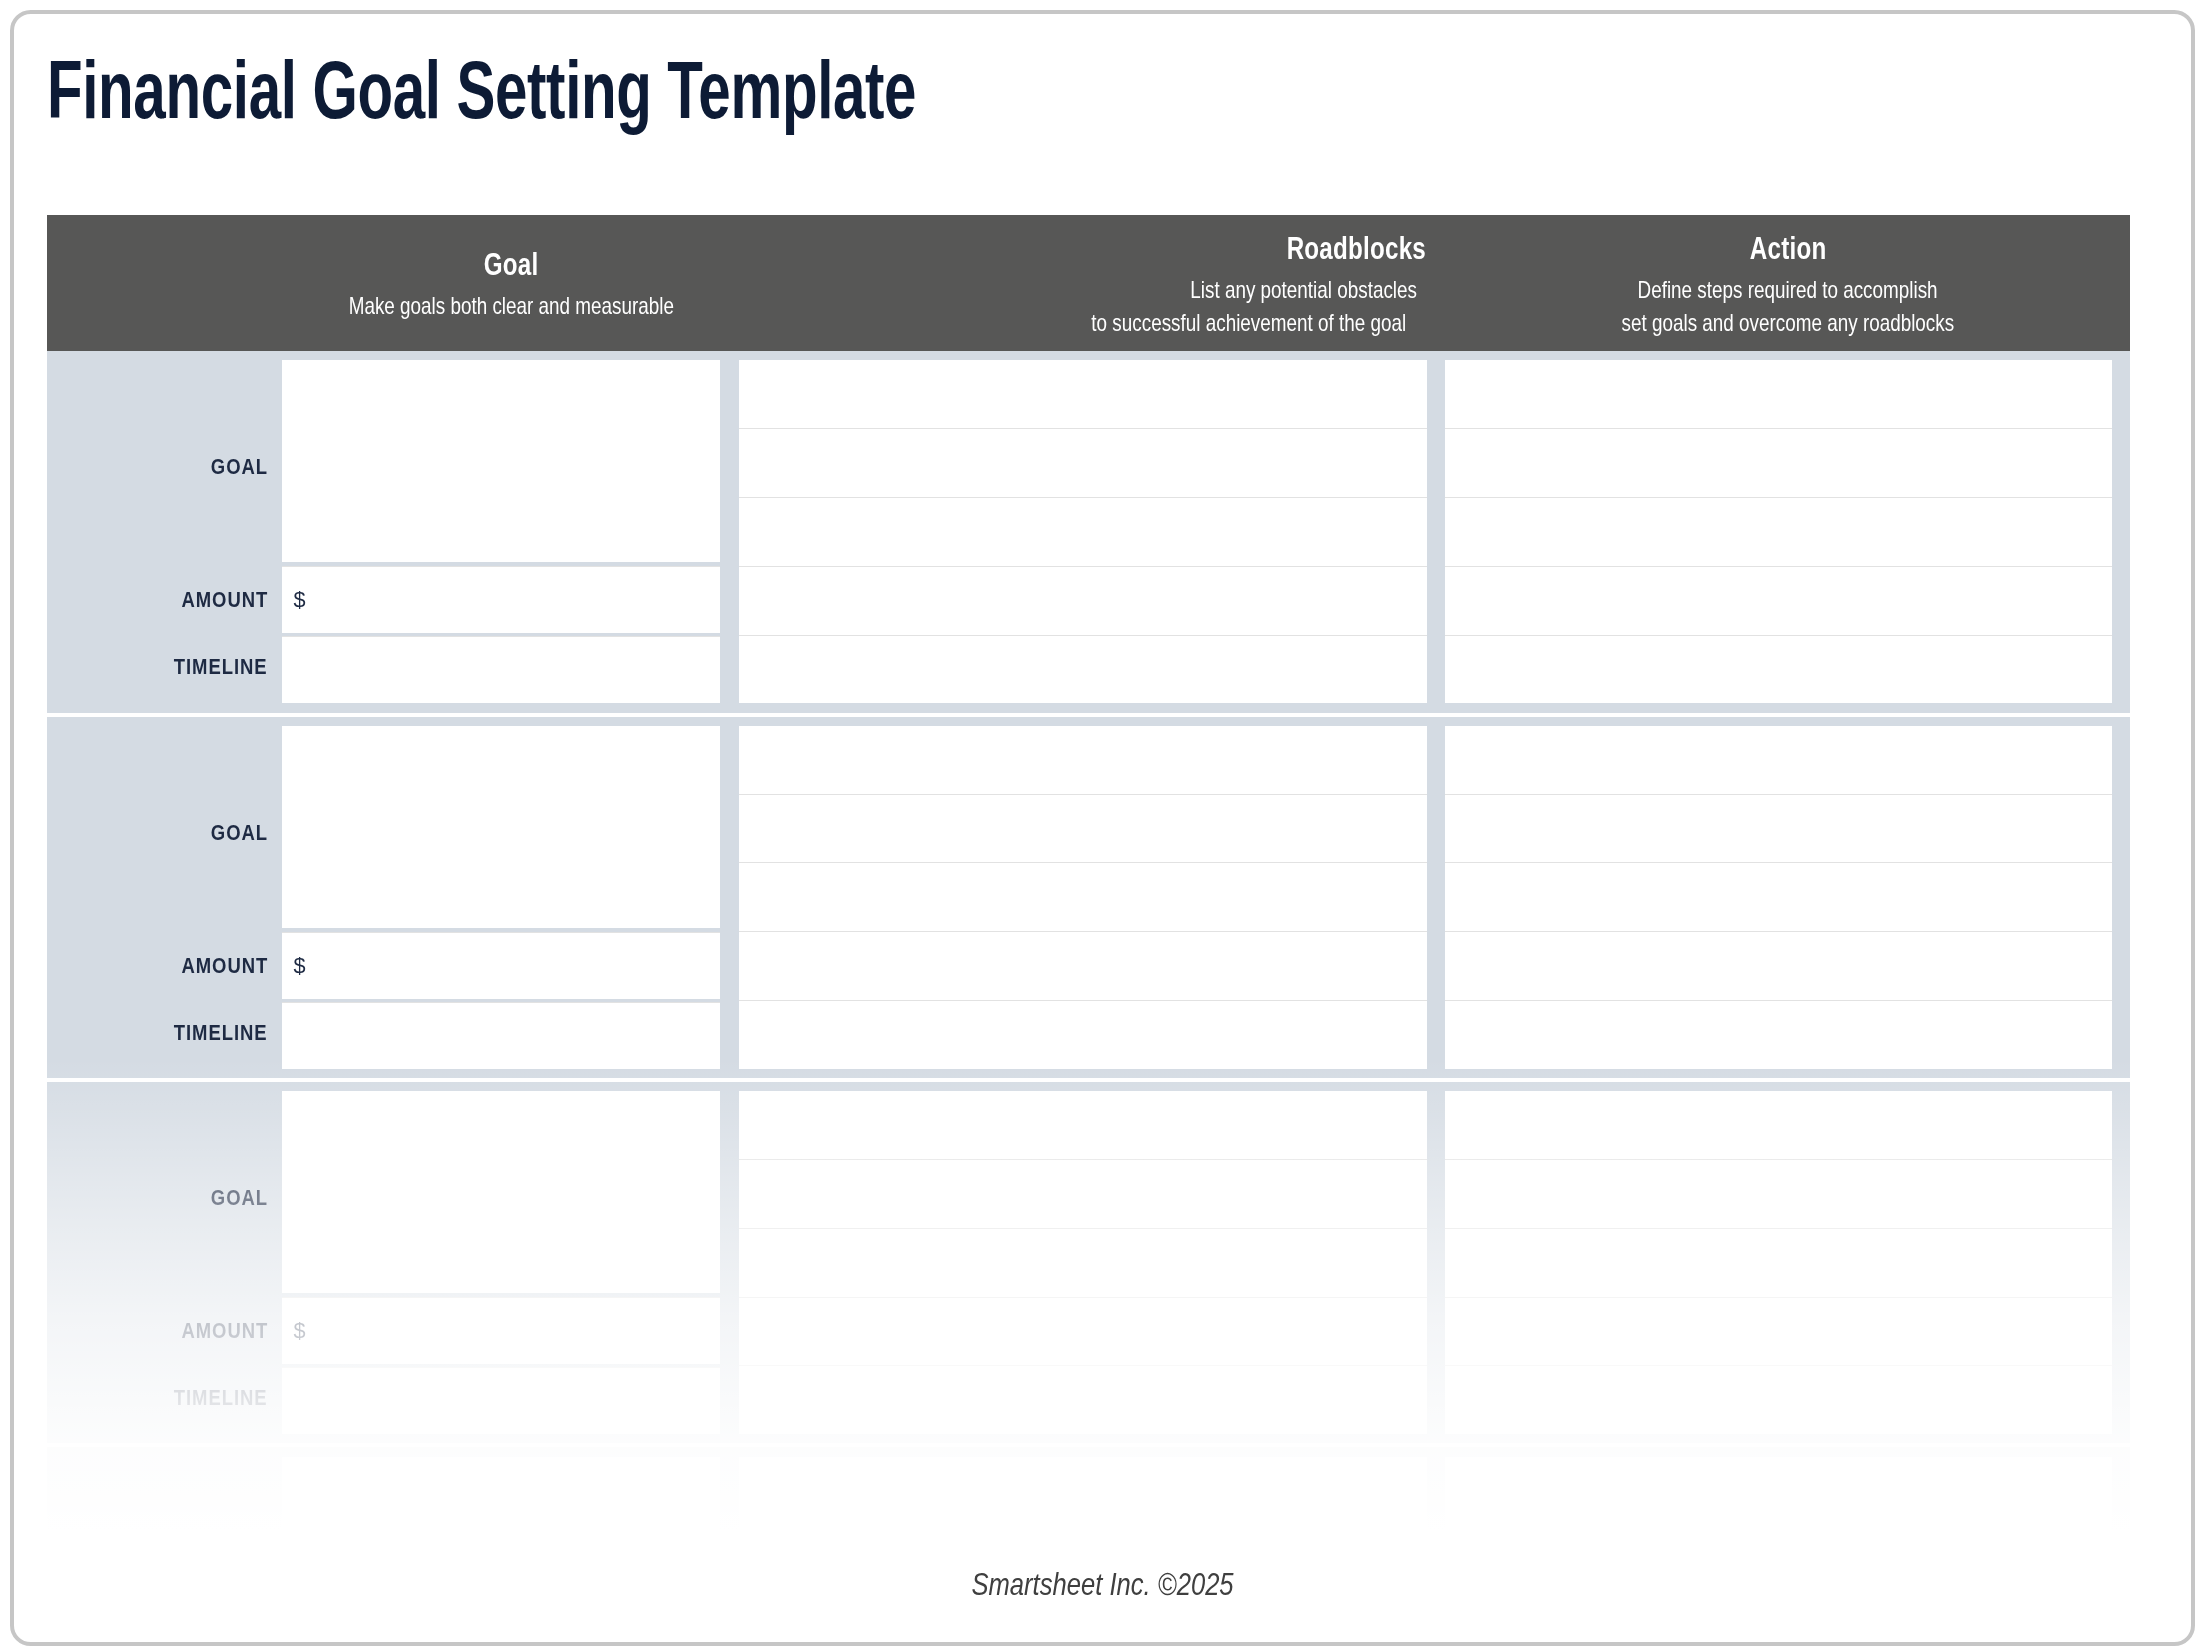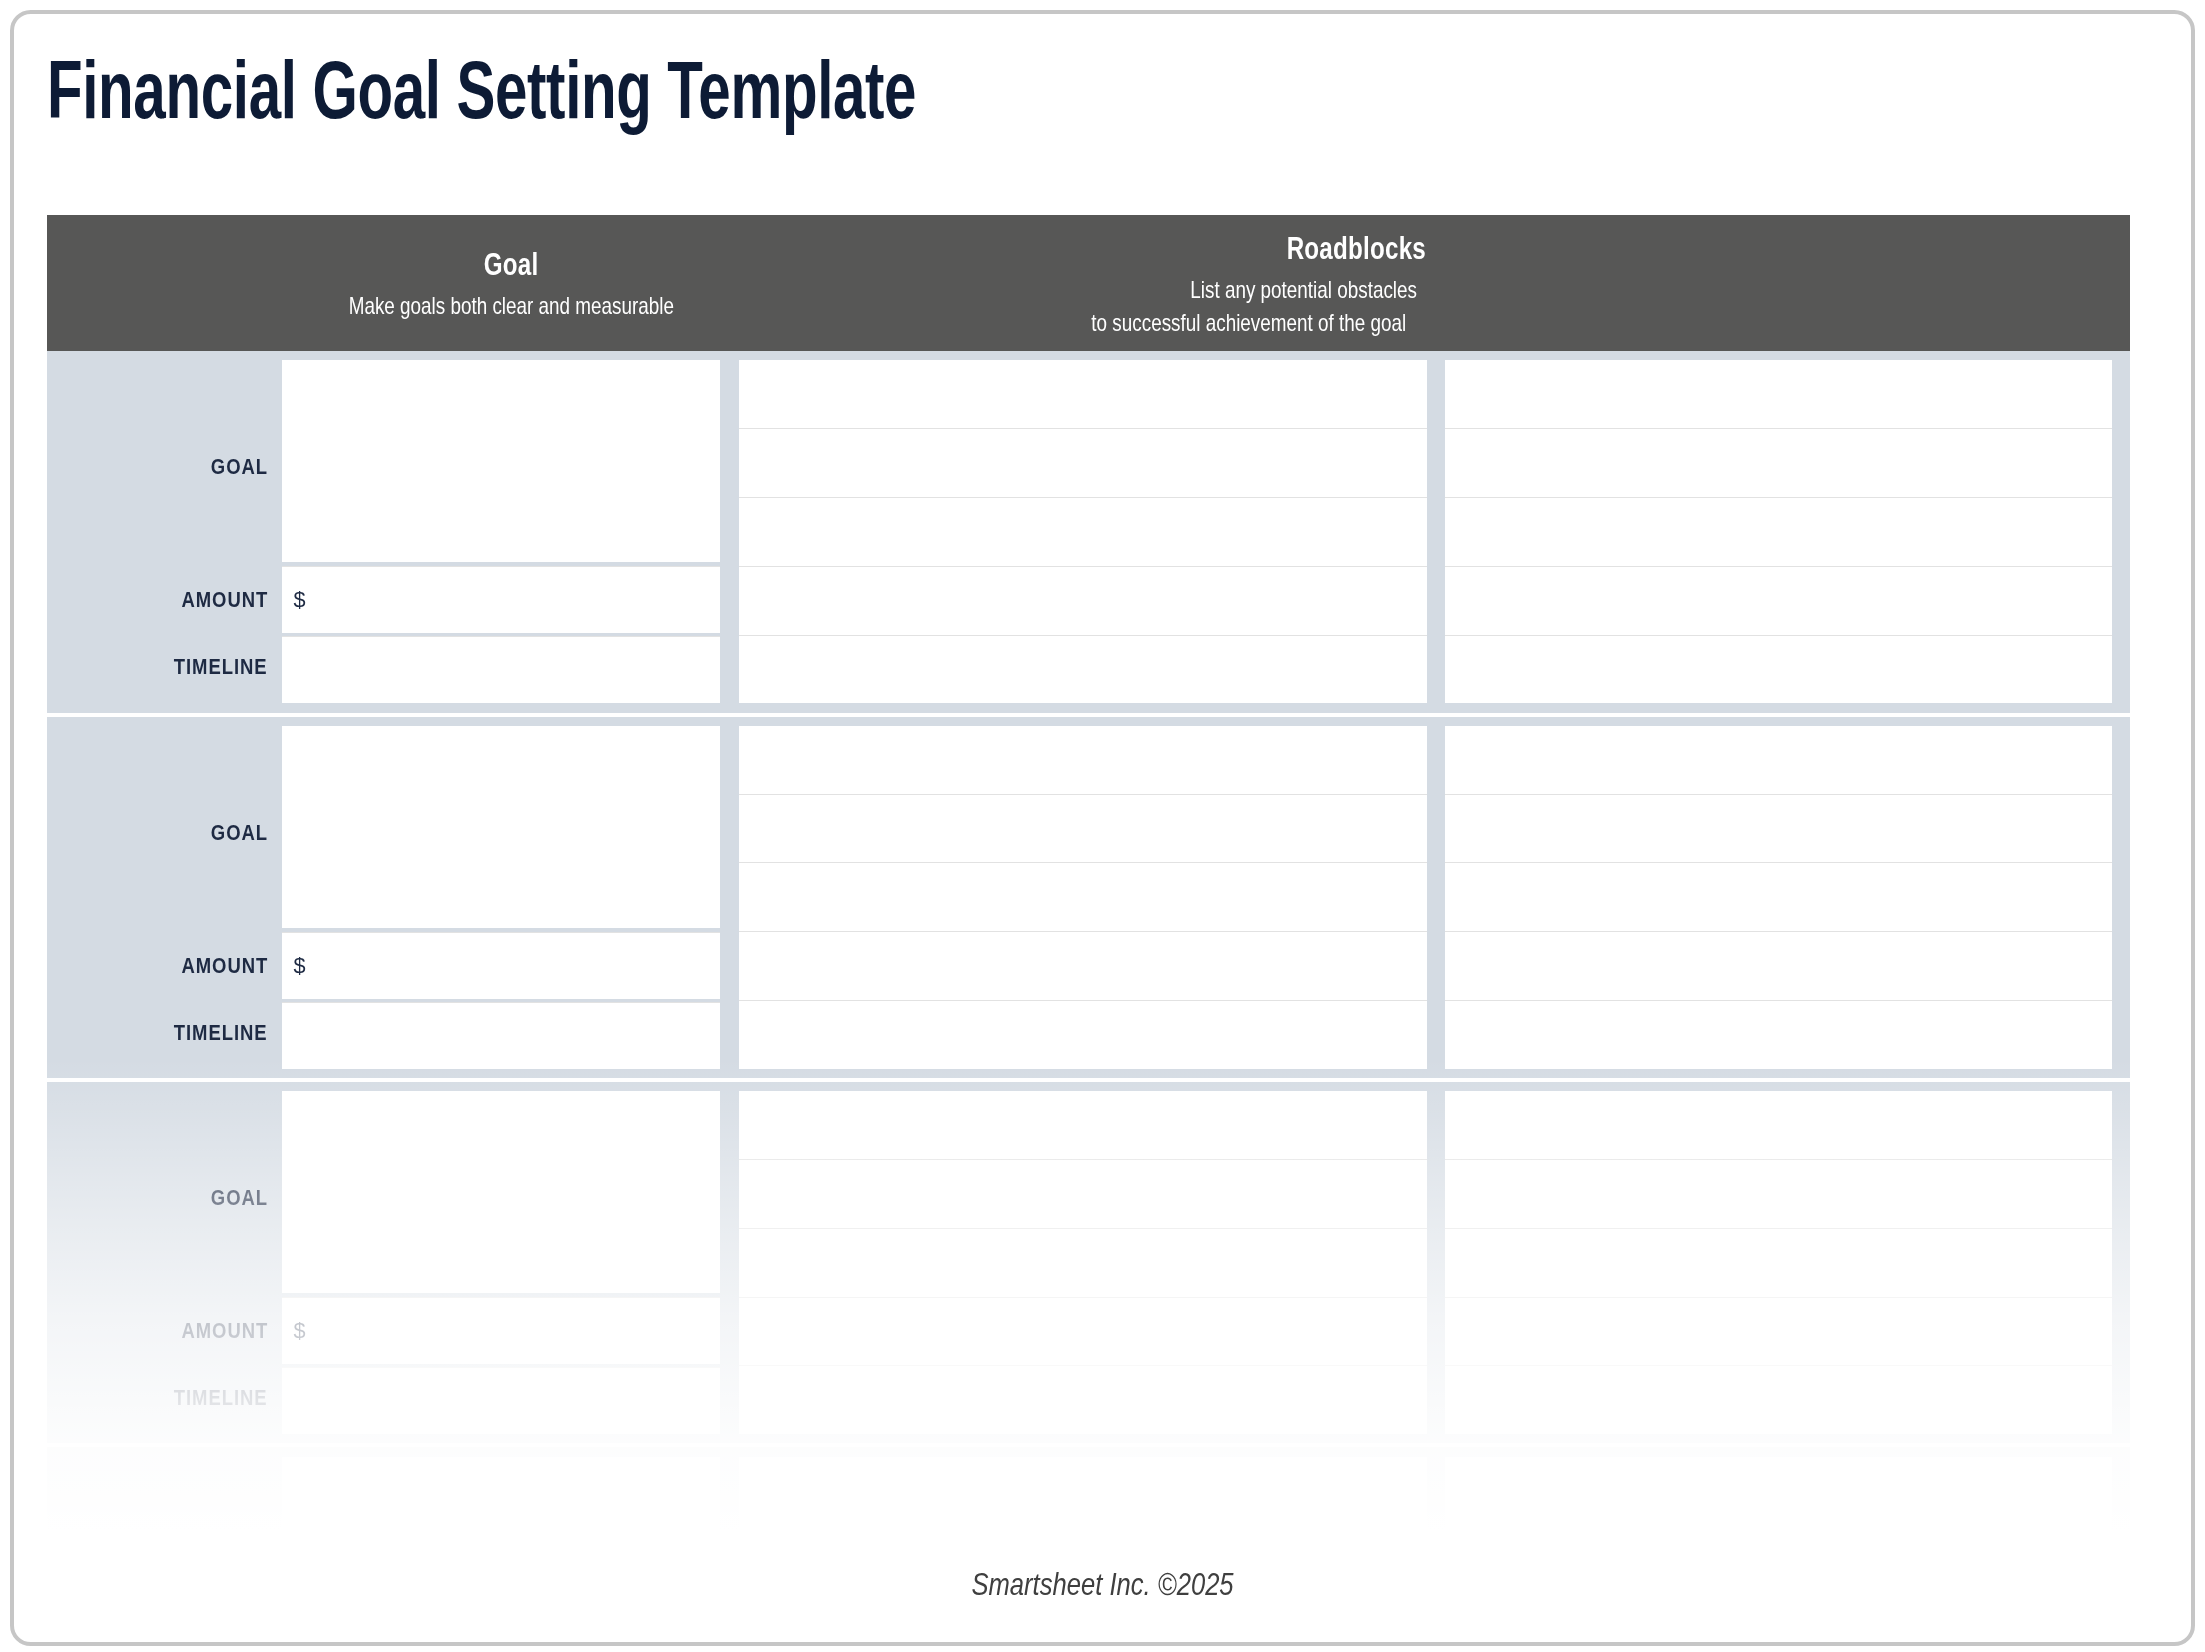--- a/index.html
+++ b/index.html
@@ -235,20 +235,25 @@
         <div class="hdr-title">Goal</div>
         <div class="hdr-sub first">Make goals both clear and measurable</div>
       </div>
 
       <div class="hdr-cell c-road">
         <div class="hdr-title">Roadblocks</div>
         <div class="hdr-sub first">List any potential obstacles</div>
         <div class="hdr-sub">to successful achievement of the goal</div>
       </div>
 
+      <div class="hdr-cell c-act">
+        <div class="hdr-title">Action</div>
+        <div class="hdr-sub first">Define steps required to accomplish</div>
+        <div class="hdr-sub">set goals and overcome any roadblocks</div>
+      </div>
     </div>
 
     <div id="body">
 
       <div class="block">
         <div class="bcol c-label">
           <div class="labels">
             <div class="lbl goal">GOAL</div>
             <div class="lbl amount">AMOUNT</div>
             <div class="lbl timeline">TIMELINE</div>

